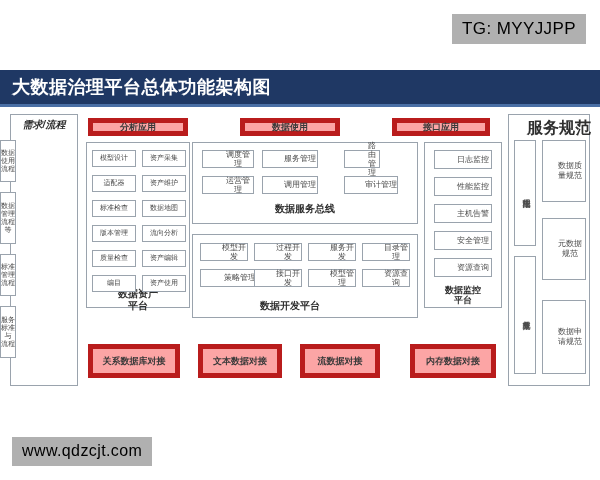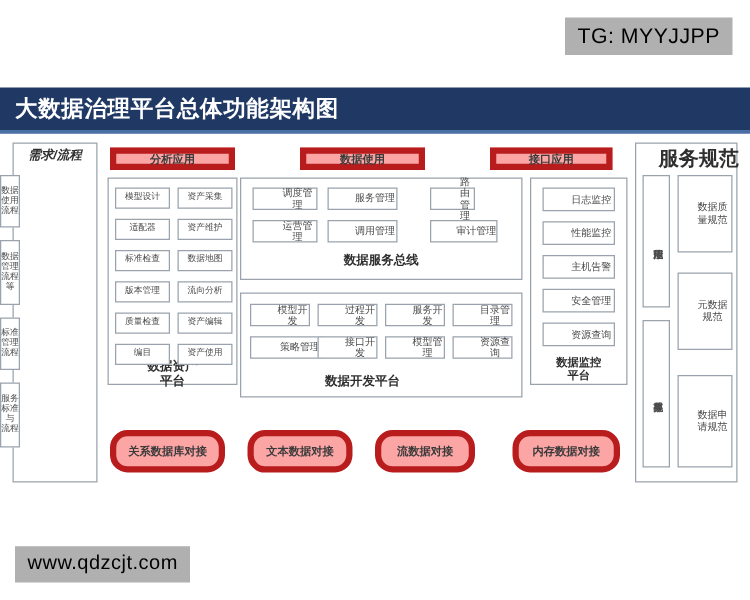--- a/index.html
+++ b/index.html
@@ -119,21 +119,20 @@
 
   
   #dev-panel { left: 192px; top: 234px; width: 226px; height: 84px; }
   #dev-title { left: 192px; top: 300px; width: 196px; font-size: 10px; }
 
   
   .conn-box {
     height: 34px;
     font-size: 9px;
     color: #3a3a3a;
-    border-radius: 14px;
   }
 
   
   #spec-panel { left: 508px; top: 114px; width: 82px; height: 272px; }
   #spec-title { left: 508px; top: 119px; width: 102px; font-size: 16px; }
   .spec-v {
     position: absolute;
     border: 1px solid #9aa3ad;
     background: #ffffff;
     box-sizing: border-box;

